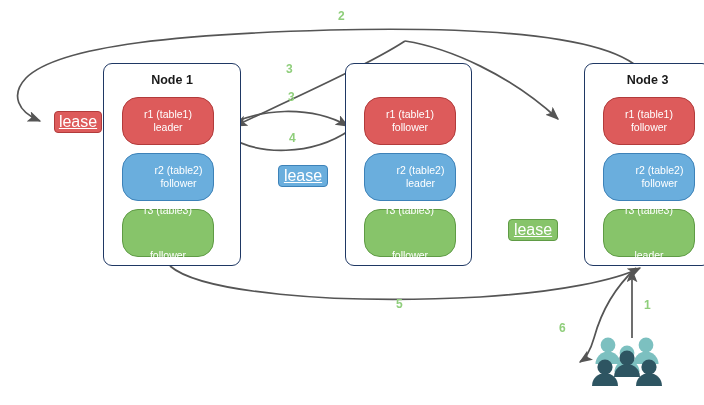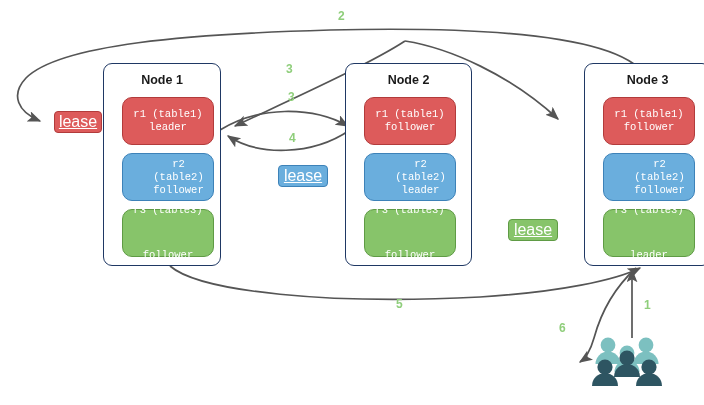--- a/index.html
+++ b/index.html
@@ -40,30 +40,30 @@
     top: 9px;
     text-align: center;
     font-size: 12.5px;
     font-weight: bold;
     color: #1a1a1a;
     font-family: "Liberation Sans", sans-serif;
   }
   .replica {
     position: absolute;
     box-sizing: border-box;
-    border-radius: 10px;
+    border-radius: 16px;
     display: flex;
     flex-direction: column;
     align-items: center;
     justify-content: center;
     color: #ffffff;
     font-size: 10.5px;
     line-height: 13px;
     text-align: center;
-    font-family: Liberation Mono, monospace;
+    font-family: Liberation Sans, sans-serif;
   }
   .replica .rl { display: block; }
   .rep-red {
     background: #dd5b5b;
     border: 1.3px solid #b23b3b;
   }
   .rep-blue {
     background: #6aaedd;
     border: 1.3px solid #3d82b8;
     padding-left: 21px;
@@ -126,38 +126,37 @@
 
     <path d="M 350,130 C 312,156 258,156 228,136" fill="none" stroke="#555555" stroke-width="1.7" marker-end="url(#ah)"></path>
 
     <path d="M 170,266 C 200,292 330,305 480,297 C 560,292 616,280 640,268" fill="none" stroke="#555555" stroke-width="1.7" marker-end="url(#ah)"></path>
 
     <path d="M 632,338 L 632,270" fill="none" stroke="#555555" stroke-width="1.7" marker-end="url(#ah)"></path>
 
     <path d="M 636,268 C 612,290 600,316 594,338 C 590,352 586,358 580,362" fill="none" stroke="#555555" stroke-width="1.7" marker-end="url(#ah)"></path>
   </svg>
 
-  <div class="node-box" style="left:103px; top:63px; width:118px; height:203px;">
+  <div class="node-box" style="left:103px; top:63px; width:138px; height:203px;">
     <div class="node-title">Node 1</div>
     <div class="replica rep-red" style="left:18px; top:33px; width:92px; height:48px;">
       <span class="rl">r1 (table1)</span>
       <span class="rl">leader</span>
     </div>
     <div class="replica rep-blue" style="left:18px; top:89px; width:92px; height:48px;">
       <span class="rl">r2 (table2)</span>
       <span class="rl">follower</span>
     </div>
     <div class="replica rep-green" style="left:18px; top:145px; width:92px; height:48px;">
       <span class="rl">r3 (table3)</span>
       <span class="rl">follower</span>
     </div>
   </div>
 
   <div class="node-box" style="left:345px; top:63px; width:127px; height:203px;">
-    <div class="node-title">Node 2</div>
     <div class="replica rep-red" style="left:18px; top:33px; width:92px; height:48px;">
       <span class="rl">r1 (table1)</span>
       <span class="rl">follower</span>
     </div>
     <div class="replica rep-blue" style="left:18px; top:89px; width:92px; height:48px;">
       <span class="rl">r2 (table2)</span>
       <span class="rl">leader</span>
     </div>
     <div class="replica rep-green" style="left:18px; top:145px; width:92px; height:48px;">
       <span class="rl">r3 (table3)</span>

